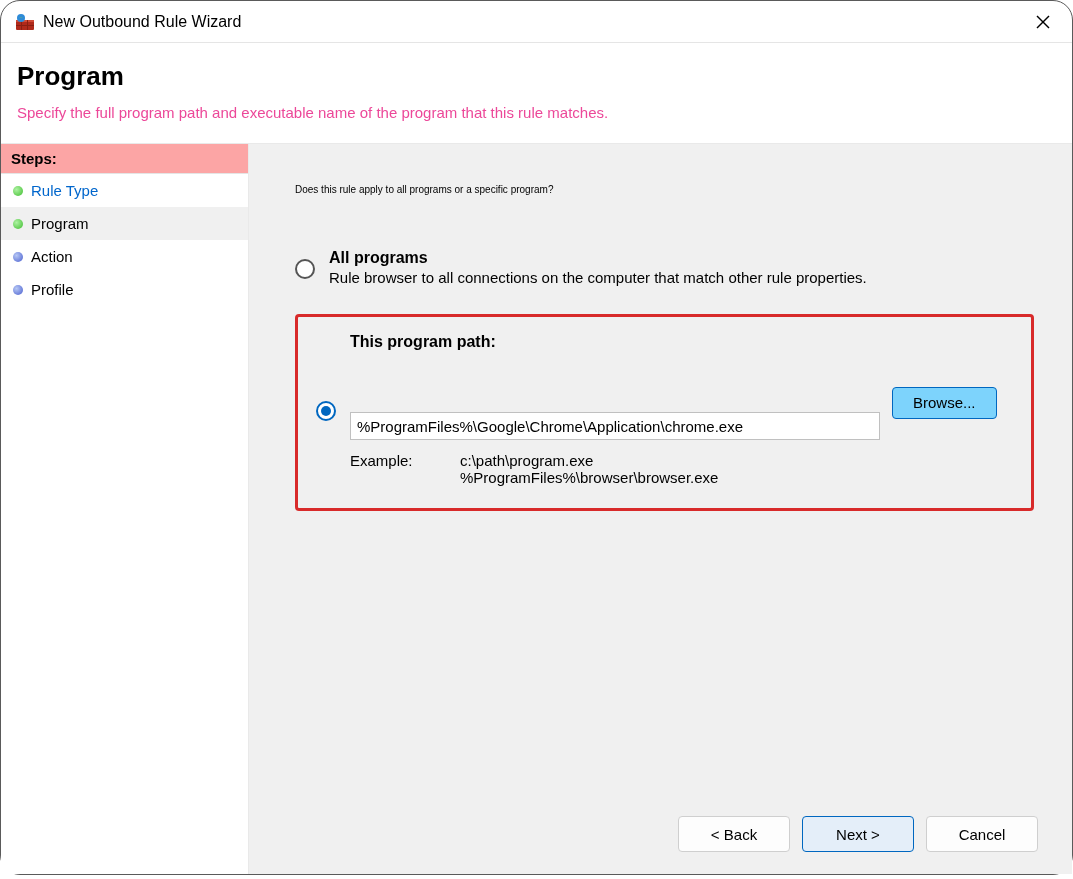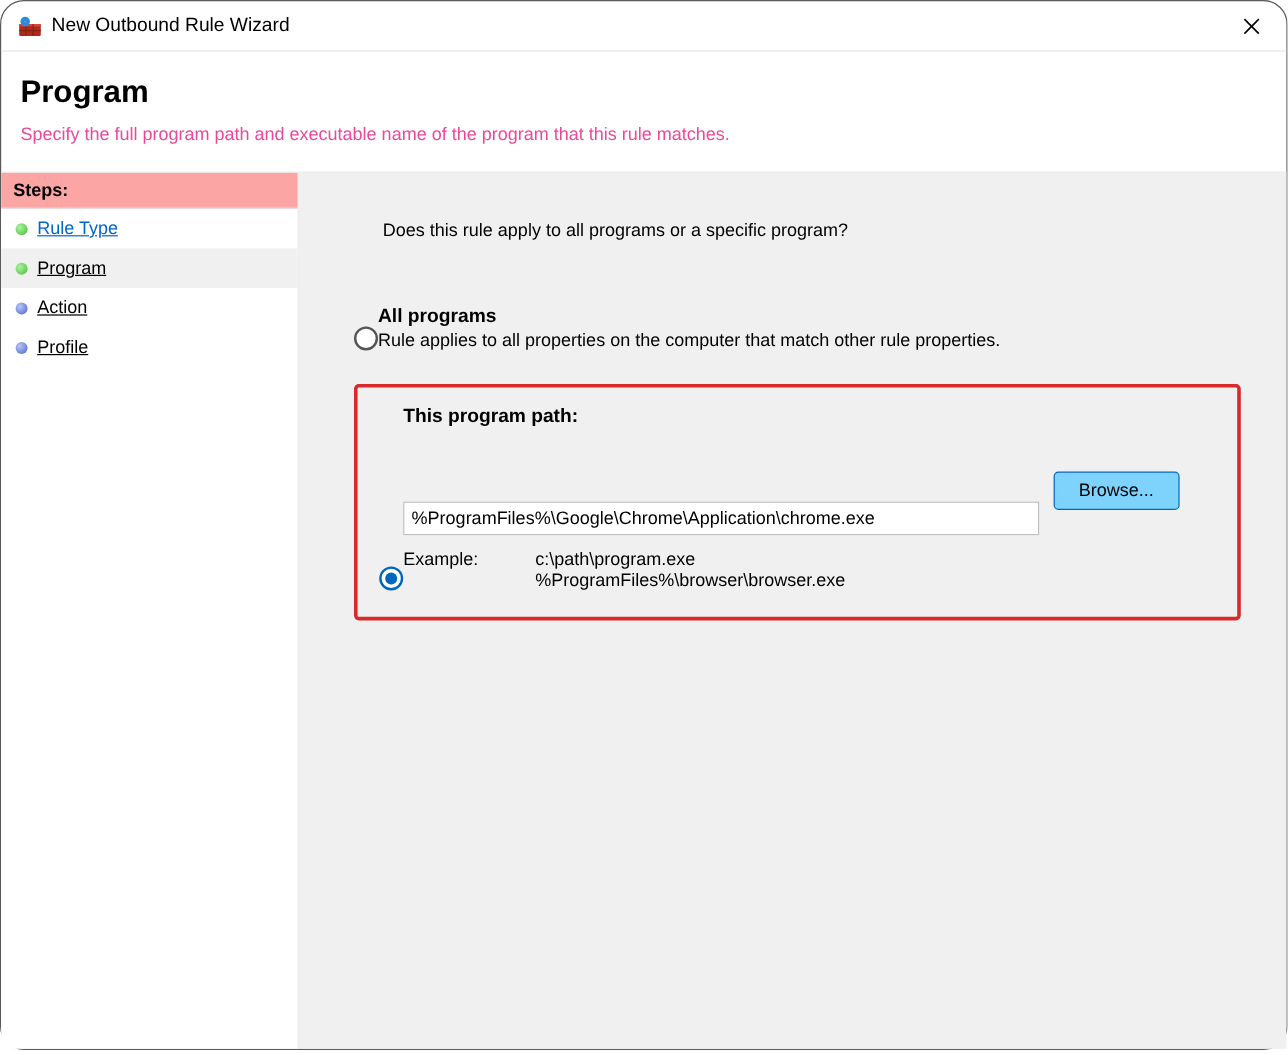--- a/index.html
+++ b/index.html
@@ -76,47 +76,46 @@
     background: #fca5a5;
     border-bottom: 1px solid #e5e5e5;
   }
   .step {
     display: flex;
     align-items: center;
     padding: 8px 12px;
     gap: 8px;
     font-size: 15px;
     cursor: default;
-    text-decoration: underline;
   }
   .step .dot {
     width: 10px; height: 10px; border-radius: 50%;
     flex: 0 0 auto;
   }
   .dot-green { background: radial-gradient(circle at 35% 35%, #aef2a3, #3fbd2e); }
   .dot-blue  { background: radial-gradient(circle at 35% 35%, #b7c8f5, #4a5fcf); }
   .step.visited { color: #0066cc; }
   .step.current { background: #f0f0f0; }
   
   .main {
     flex: 1 1 auto;
     background: #f0f0f0;
     position: relative;
     padding: 40px 38px 0 46px;
     display: flex;
     flex-direction: column;
   }
   .question {
-    font-size: 15px;
+    font-size: 10px;
     margin-bottom: 54px;
-    margin-left: 24px;
   }
   .option-block {
     display: flex;
-    align-items: flex-end;
+    align-items: center;
+    gap: 14px;
     margin-bottom: 24px;
   }
   .radio {
     width: 20px; height: 20px;
     border: 2px solid #555;
     border-radius: 50%;
     margin-top: 2px;
     flex: 0 0 auto;
     position: relative;
     background: #fff;
@@ -254,21 +253,21 @@
     </div>
 
     <div class="main">
 
       <div class="question">Does this rule apply to all programs or a specific program?</div>
 
       <div class="option-block">
         <div class="radio"></div>
         <div class="opt-body">
           <div class="opt-title">All programs</div>
-          <div class="opt-desc">Rule applies to all properties on the computer that match other rule properties.</div>
+          <div class="opt-desc">Rule browser to all connections on the computer that match other rule properties.</div>
         </div>
       </div>
 
       <div class="highlight-box">
         <div class="option-block inside-box">
           <div class="radio checked"></div>
           <div class="opt-body">
             <div class="opt-title">This program path:</div>
 
             <div class="path-row">
@@ -278,16 +277,21 @@
 
             <div class="example-row">
               <div class="lbl">Example:</div>
               <div class="vals">c:\path\program.exe
 %ProgramFiles%\browser\browser.exe</div>
             </div>
           </div>
         </div>
       </div>
 
+      <div class="footer">
+        <button class="btn">&lt; Back</button>
+        <button class="btn primary">Next &gt;</button>
+        <button class="btn">Cancel</button>
+      </div>
 
     </div>
   </div>
 </div>
 
 </body></html>

